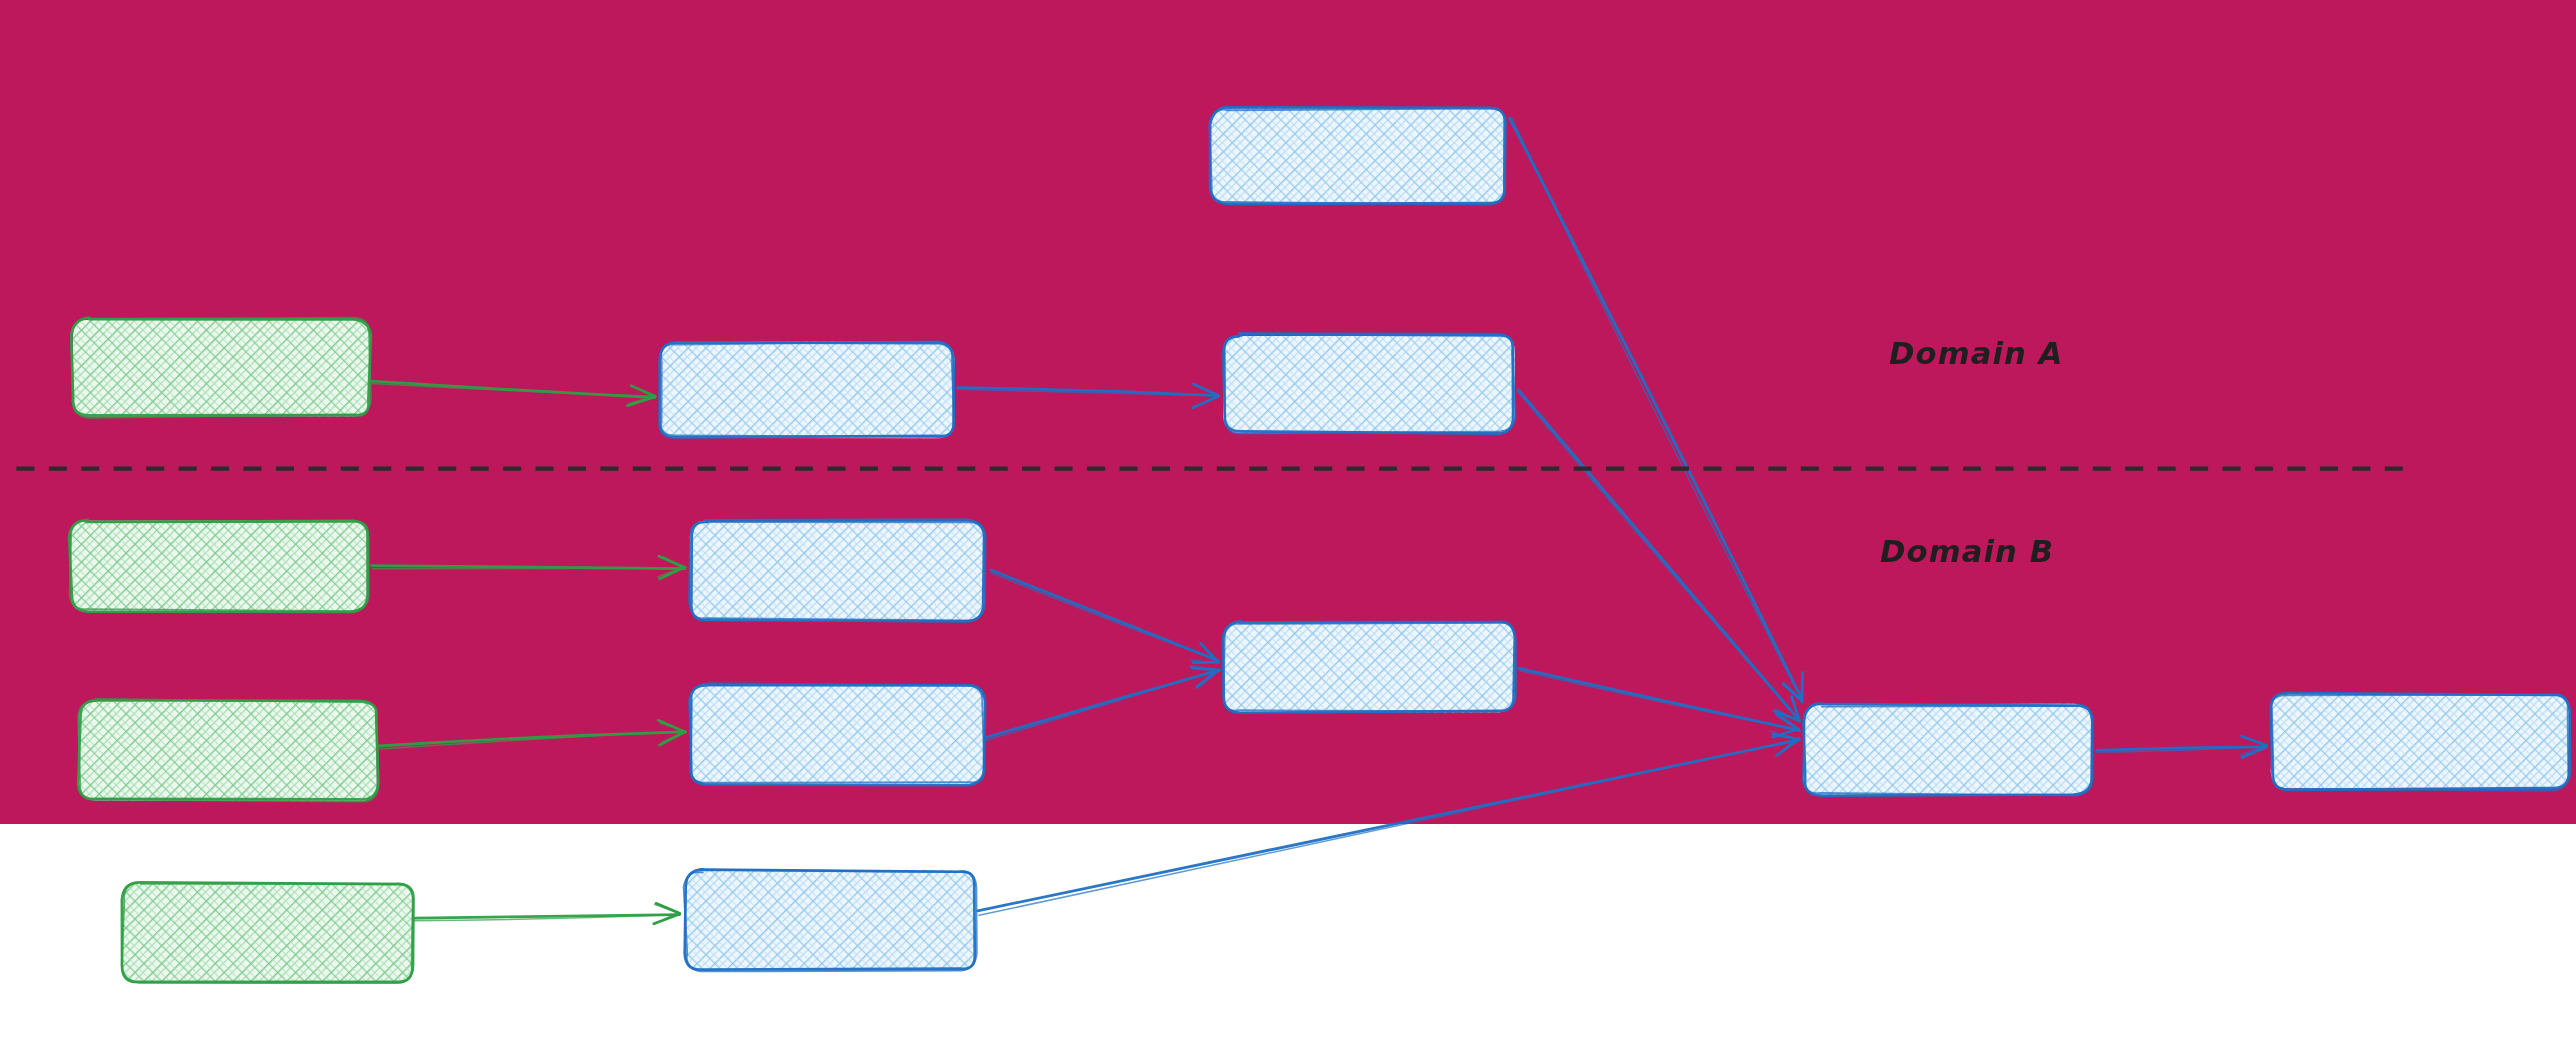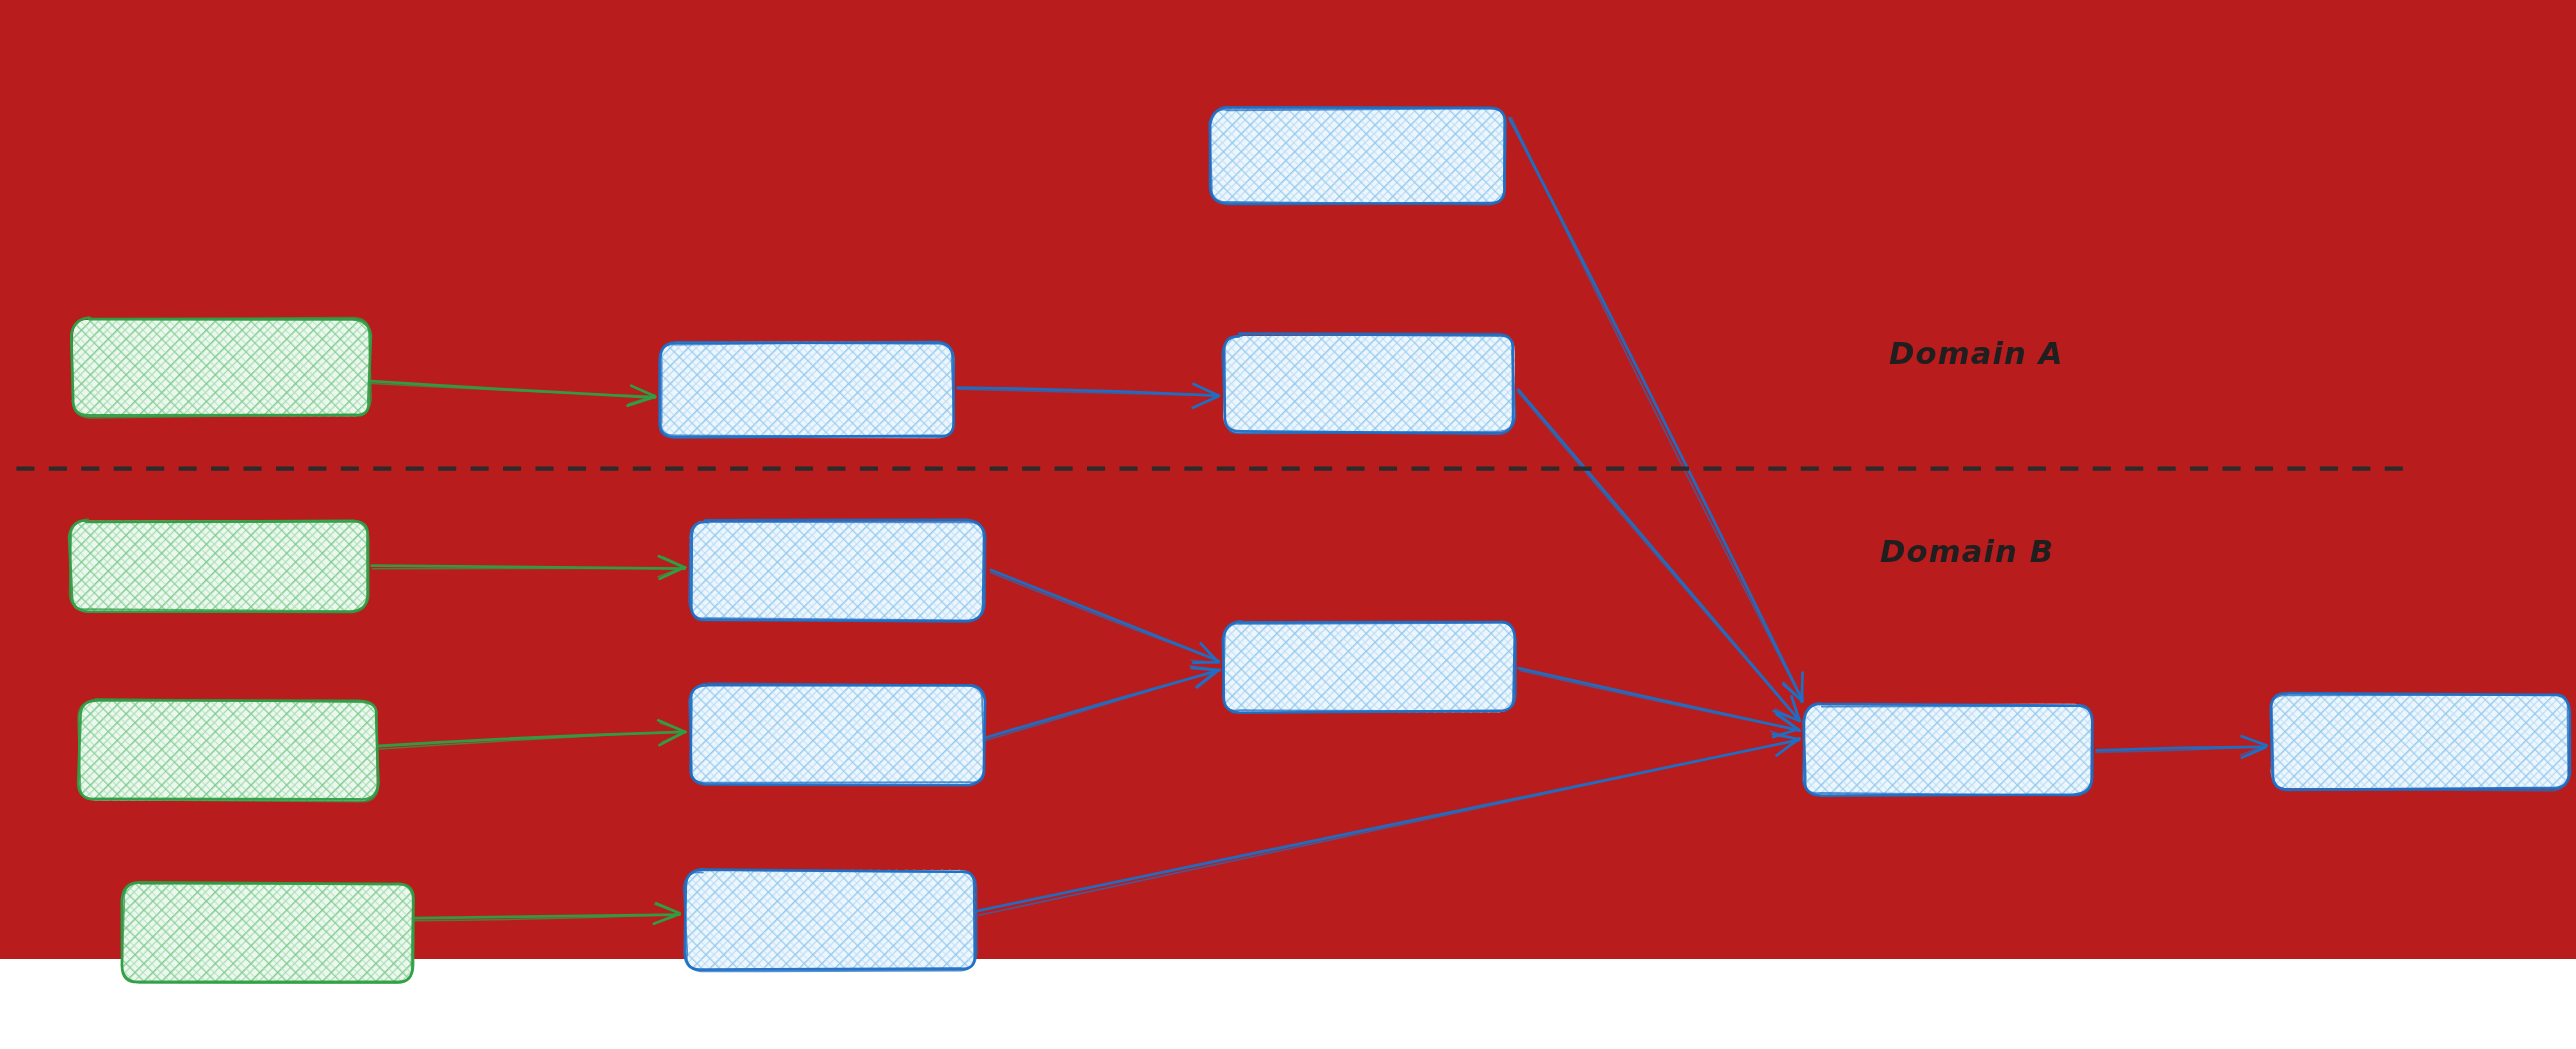--- a/index.html
+++ b/index.html
@@ -9,22 +9,22 @@
   }
   body {
     width: 2576px;
     height: 1049px;
     overflow: hidden;
     font-family: "DejaVu Sans", sans-serif;
   }
   #canvas {
     position: relative;
     width: 2576px;
-    height: 959px;
-    background: #b91c1c;
+    height: 824px;
+    background: #be185d;
   }
   #diagram {
     position: absolute;
     top: 0;
     left: 0;
     width: 2576px;
     height: 1049px;
   }
   .domain-label {
     font-family: "DejaVu Sans", sans-serif;

